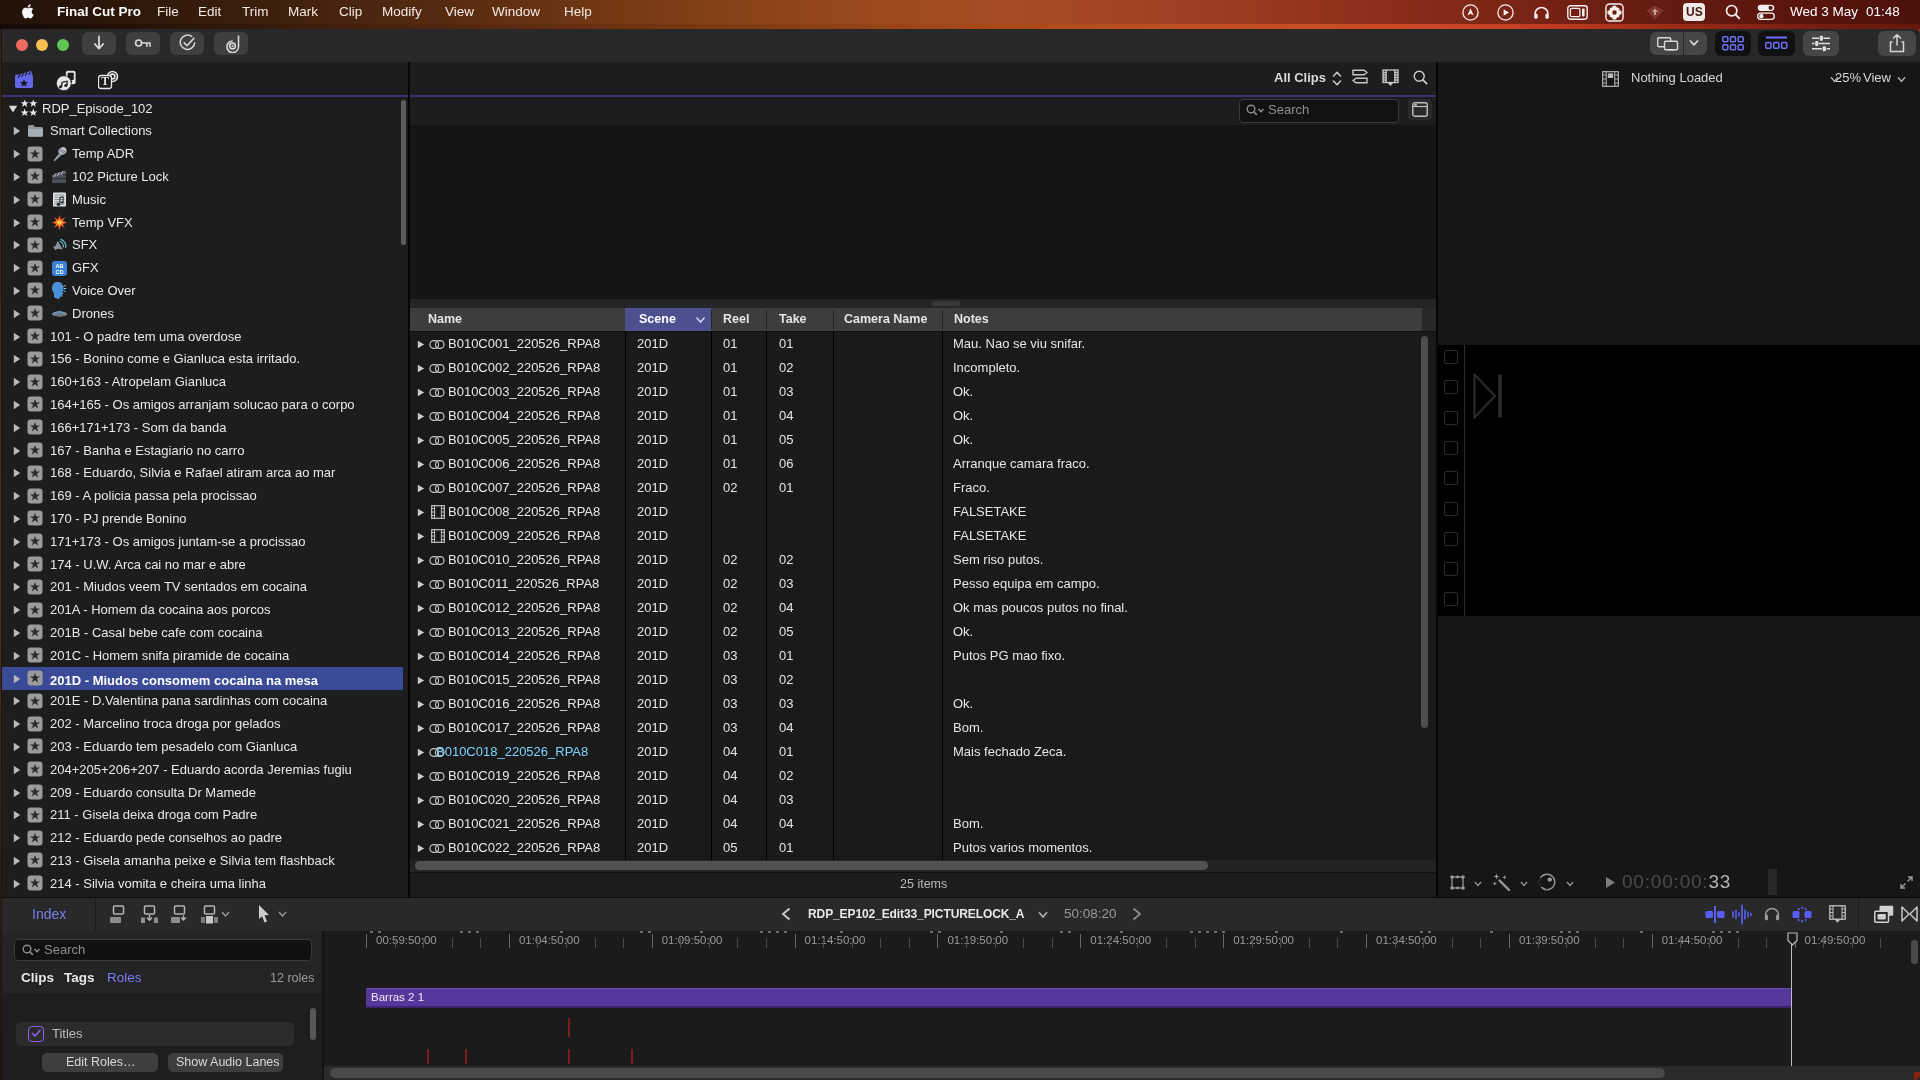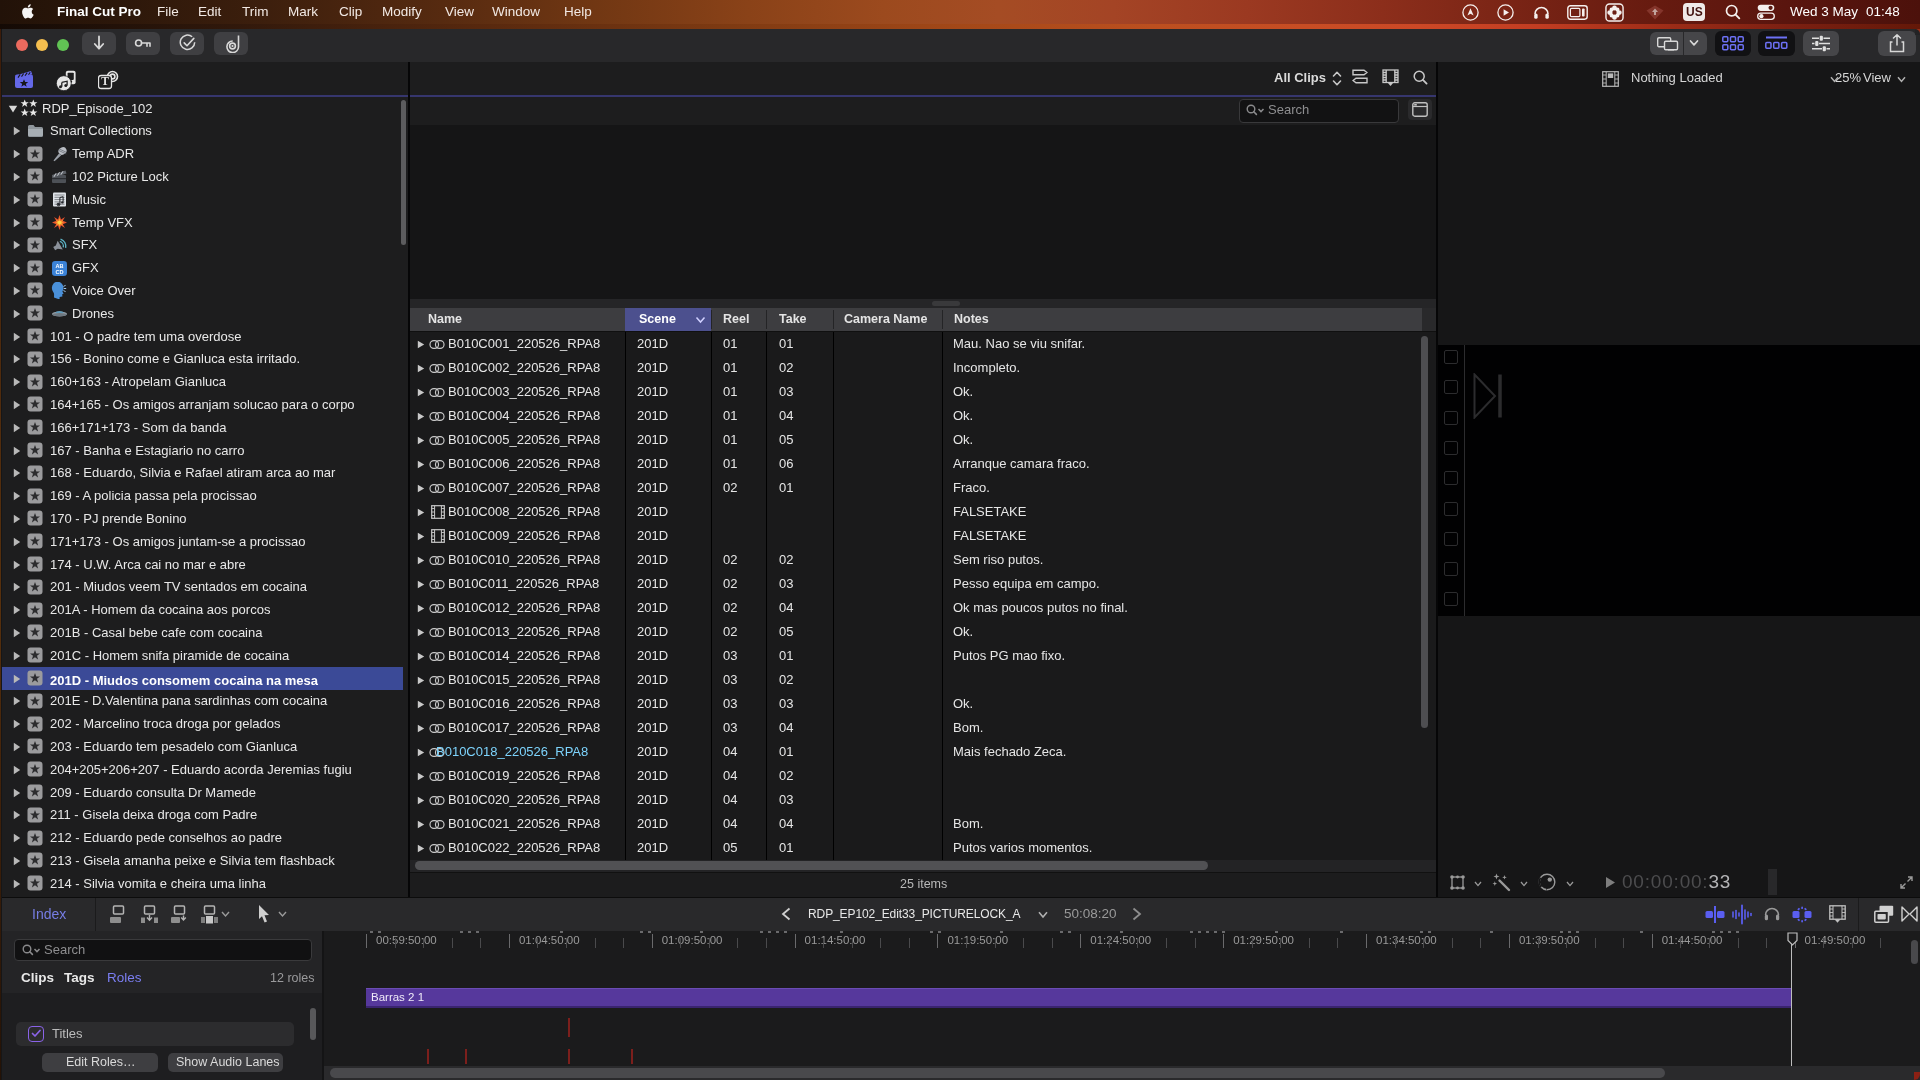--- a/index.html
+++ b/index.html
@@ -1116,21 +1116,21 @@
       </svg>
 <svg class="ab" style="left:255px;top:6px;" width="14" height="20" viewBox="0 0 14 20">
         <path d="M2 1 L12 11 L7.5 11.2 L10 17.5 L7.6 18.5 L5 12.2 L2 15 Z" fill="#cfcfcf"></path>
       </svg>
 <svg class="ab" style="left:276px;top:13px;" width="9" height="7" viewBox="0 0 9 7">
         <path d="M1 1 L4.5 5 L8 1" fill="none" stroke="#9a9a9a" stroke-width="1.4"></path>
       </svg>
 <svg class="ab" style="left:779px;top:9px;" width="10" height="14" viewBox="0 0 10 14">
         <path d="M8.5 1.5 L2 7 L8.5 12.5" fill="none" stroke="#d0d0d0" stroke-width="1.8"></path>
       </svg>
-<div class="ab tx" style="left:806px;top:9px;font-size:12px;font-weight:normal;letter-spacing:-0.1px;color:#e8e8e8;">RDP_EP102_Edit33_PICTURELOCK_A</div>
+<div class="ab tx" style="left:806px;top:9px;font-size:12px;font-weight:bold;letter-spacing:-0.1px;color:#e8e8e8;">RDP_EP102_Edit33_PICTURELOCK_A</div>
 <svg class="ab" style="left:1036px;top:13px;" width="10" height="8" viewBox="0 0 10 8">
         <path d="M1 1.3 L5 6 L9 1.3" fill="none" stroke="#b0b0b0" stroke-width="1.6"></path>
       </svg>
 <div class="ab tx" style="left:1062px;top:8px;font-size:13.5px;color:#9a9a9a;">50:08:20</div>
 <svg class="ab" style="left:1130px;top:9px;" width="10" height="14" viewBox="0 0 10 14">
         <path d="M1.5 1.5 L8 7 L1.5 12.5" fill="none" stroke="#8e8e8e" stroke-width="1.8"></path>
       </svg>
 <svg class="ab" style="left:1703px;top:8px;" width="20" height="17" viewBox="0 0 20 17">
         <rect x="0.5" y="5" width="7.5" height="7" rx="1.5" fill="#5a5ef0"></rect>
         <rect x="12" y="5" width="7.5" height="7" rx="1.5" fill="#5a5ef0"></rect>

